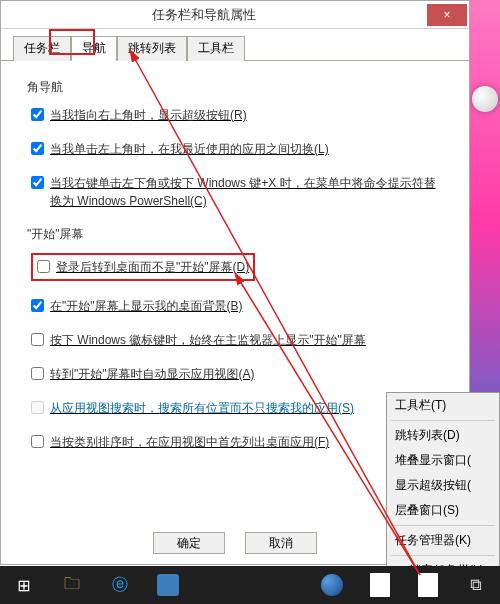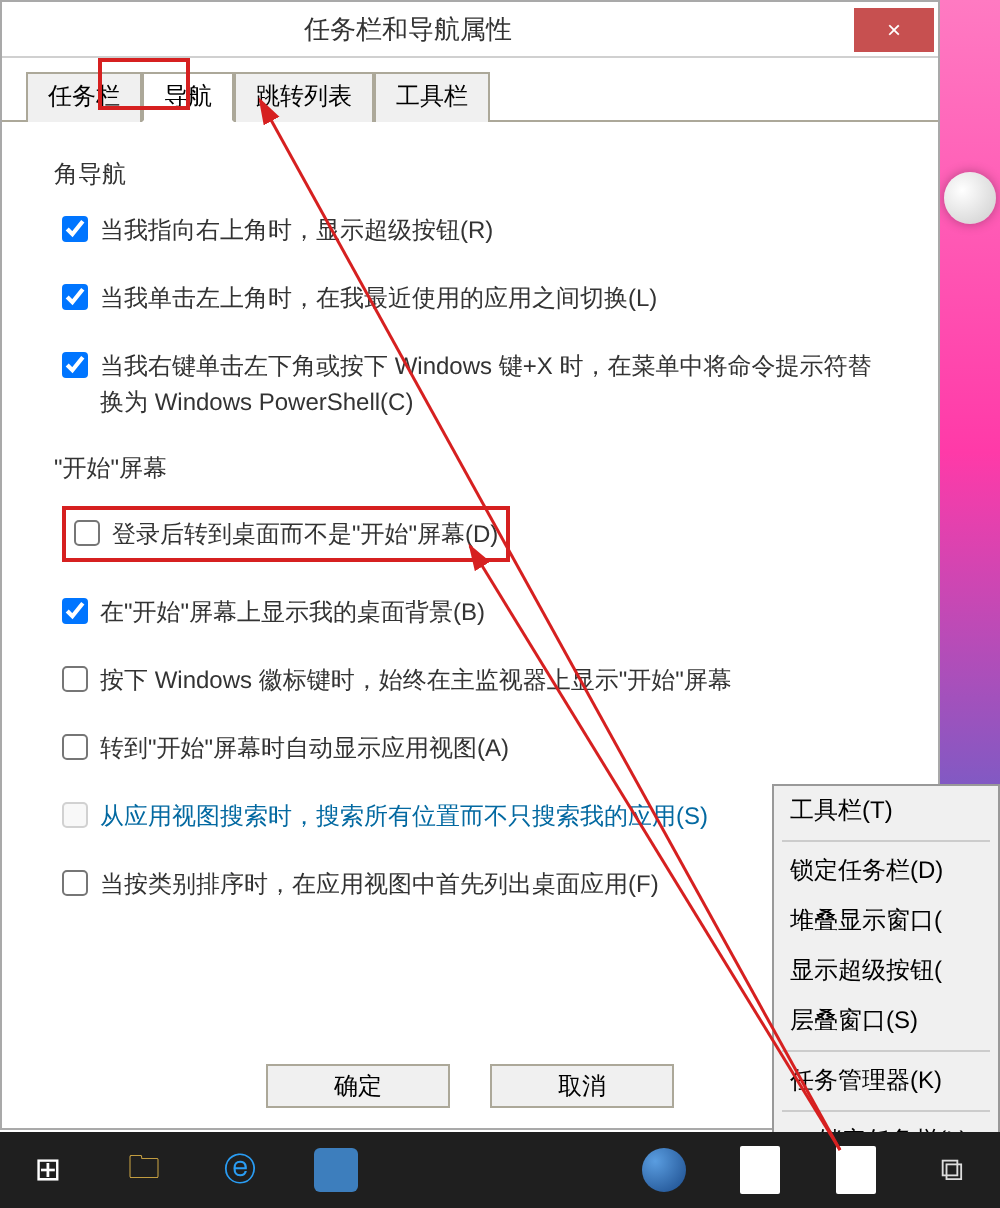--- a/index.html
+++ b/index.html
@@ -78,20 +78,21 @@
   .group-label {
     font-size: 12px;
     color: #333;
     margin: 6px 0 10px 0;
   }
   .option {
     display: flex;
     align-items: flex-start;
     margin: 8px 0 16px 4px;
     line-height: 1.5;
+    text-decoration: underline;
   }
   .option input[type=checkbox] {
     width: 13px;
     height: 13px;
     margin-right: 6px;
     margin-top: 2px;
     flex-shrink: 0;
   }
   .option label {
     font-size: 12px;
@@ -107,21 +108,21 @@
   .buttons {
     position: absolute;
     bottom: 10px;
     left: 0;
     width: 100%;
     display: flex;
     justify-content: center;
     gap: 20px;
   }
   .btn {
-    width: 92px;
+    width: 72px;
     height: 22px;
     border: 1px solid #aca899;
     background: #f0f0f0;
     font-size: 12px;
     text-align: center;
     line-height: 20px;
   }
   
   .right-strip {
     position: absolute;
@@ -282,21 +283,21 @@
 
   <div class="buttons">
     <div class="btn">确定</div>
     <div class="btn">取消</div>
   </div>
 </div>
 
 <div class="context-menu">
   <div class="menu-item">工具栏(T)</div>
   <div class="menu-sep"></div>
-  <div class="menu-item">锁定任务栏(D)</div>
+  <div class="menu-item">跳转列表(D)</div>
   <div class="menu-item">堆叠显示窗口(</div>
   <div class="menu-item">显示超级按钮(</div>
   <div class="menu-item">层叠窗口(S)</div>
   <div class="menu-sep"></div>
   <div class="menu-item">任务管理器(K)</div>
   <div class="menu-sep"></div>
   <div class="menu-item check">锁定任务栏(L)</div>
   <div class="menu-item highlight">属性(R)</div>
 </div>
 

